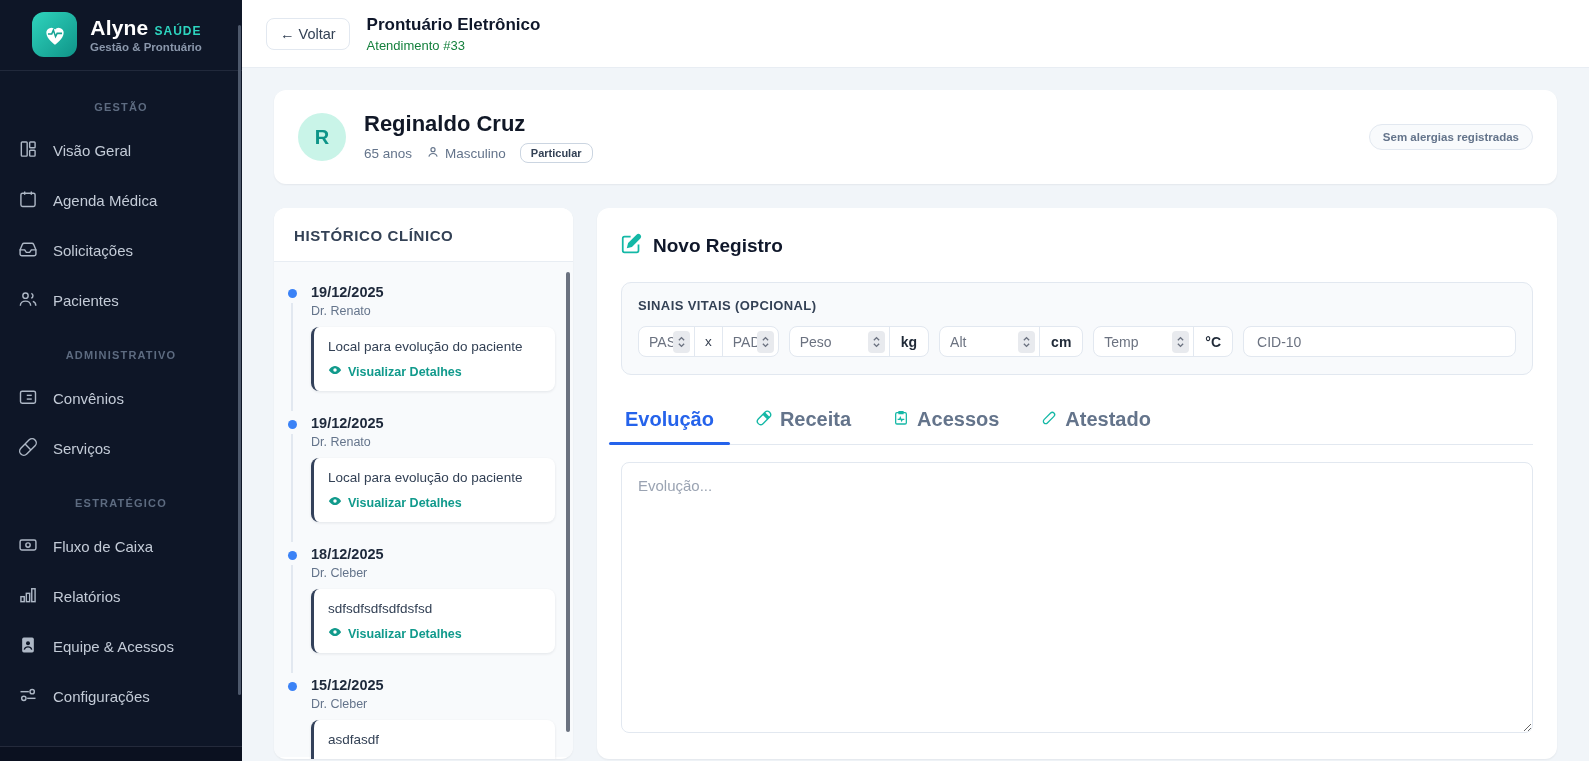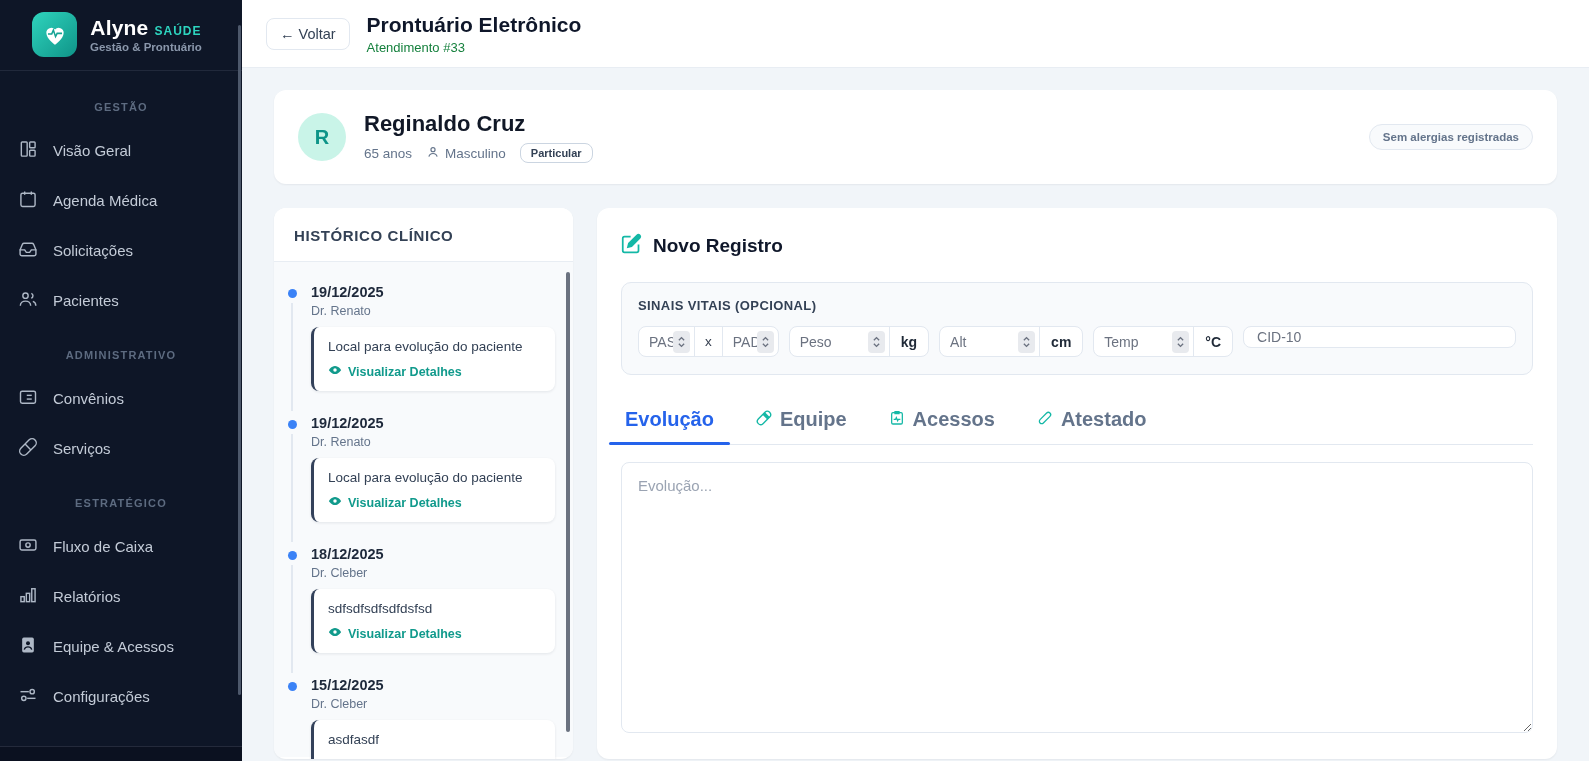--- a/index.html
+++ b/index.html
@@ -18,21 +18,21 @@
   .nav-item { display:flex; align-items:center; gap:15px; padding:12px 18px; font-size:15px; color:#c3cbd7; cursor:pointer; margin-bottom:3px; }
   .nav-item svg { flex-shrink:0; }
   .nav-gap { height:22px; }
   .side-scrollbar { position:absolute; right:1px; top:25px; width:3px; height:670px; background:#4d586b; border-radius:2px; }
   .sidebar-footer { position:absolute; left:0; bottom:0; width:100%; height:15px; border-top:1px solid rgba(148,163,184,.18); background:#0b1120; }
 
   
   .main { flex:1; display:flex; flex-direction:column; min-width:0; }
   .topbar { height:68px; background:#fff; border-bottom:1px solid #e8edf3; display:flex; align-items:center; padding:0 24px; gap:17px; flex-shrink:0; }
   .back-btn { border:1px solid #e2e8f0; background:#fff; border-radius:8px; padding:7px 13px; font-size:14.5px; color:#334155; cursor:pointer; font-family:inherit; }
-  .topbar-title { font-size:21px; font-weight:bold; color:#0f172a; }
+  .topbar-title { font-size:17px; font-weight:bold; color:#0f172a; }
   .topbar-sub { font-size:13px; color:#15803d; margin-top:3px; }
 
   .content { flex:1; padding:22px 32px 0; overflow:hidden; }
 
   
   .patient-card { background:#fff; border-radius:12px; box-shadow:0 1px 2px rgba(15,23,42,.06); padding:21px 24px; display:flex; align-items:center; margin-bottom:24px; }
   .avatar { width:48px; height:48px; border-radius:50%; background:#c9f4e8; color:#0d9488; font-size:20px; font-weight:bold; display:flex; align-items:center; justify-content:center; margin-right:18px; flex-shrink:0; }
   .patient-name { font-size:22px; font-weight:bold; color:#111827; }
   .patient-meta { display:flex; align-items:center; gap:14px; margin-top:6px; font-size:13.5px; color:#64748b; }
   .meta-gender { display:flex; align-items:center; gap:5px; }
@@ -63,21 +63,21 @@
   .vitals-row { display:flex; gap:10px; align-items:stretch; }
   .input-group { display:flex; align-items:center; background:#fff; border:1px solid #e2e8f0; border-radius:8px; height:31px; overflow:hidden; }
   .num-wrap { display:flex; align-items:center; padding:0 4px 0 0; }
   .num-wrap input { border:none; outline:none; width:34px; padding:0 0 0 10px; font-size:14px; color:#374151; font-family:inherit; min-width:0; }
   .num-wrap input.wide { width:78px; }
   .num-wrap input::placeholder { color:#6b7280; }
   .spinner { width:17px; height:22px; background:#e8eaee; border-radius:4px; display:flex; flex-direction:column; align-items:center; justify-content:center; gap:1px; flex-shrink:0; }
   .cell-sep { border-left:1px solid #e2e8f0; align-self:stretch; }
   .x-cell { padding:0 10px; font-size:13.5px; color:#374151; display:flex; align-items:center; }
   .unit-cell { padding:0 11px; font-size:14px; font-weight:bold; color:#1f2937; display:flex; align-items:center; }
-  .cid-input { flex:1; border:1px solid #e2e8f0; border-radius:8px; height:22px; padding:0 13px; font-size:14px; color:#374151; outline:none; font-family:inherit; background:#fff; }
+  .cid-input { flex:1; border:1px solid #e2e8f0; border-radius:8px; height:31px; padding:0 13px; font-size:14px; color:#374151; outline:none; font-family:inherit; background:#fff; }
   .cid-input::placeholder { color:#6b7280; }
 
   .tabs { margin-top:27px; display:flex; gap:38px; border-bottom:1px solid #e2e8f0; padding:0 2px; }
   .tab { display:flex; align-items:center; gap:8px; padding:6px 2px 13px; font-size:20px; font-weight:bold; color:#64748b; cursor:pointer; position:relative; }
   .tab.active { color:#2563eb; }
   .tab.active::after { content:""; position:absolute; left:-14px; right:-14px; bottom:-1px; height:3px; background:#2563eb; border-radius:2px; }
 
   .editor { margin-top:17px; width:100%; height:271px; border:1px solid #e2e8f0; border-radius:8px; padding:14px 16px; font-size:15px; color:#374151; font-family:inherit; resize:both; outline:none; }
   .editor::placeholder { color:#9aa3b2; }
   .record-divider { margin-top:24px; border-top:1px solid #e8edf3; }
@@ -399,21 +399,21 @@
 
           <div class="tabs">
             <div class="tab active">
               <span>Evolução</span>
             </div>
             <div class="tab">
               <span><svg width="16" height="16" viewBox="0 0 24 24">
                     <path d="M10.5 20.5a5 5 0 0 1-7.07-7.07l10-10a5 5 0 0 1 7.07 7.07z" fill="none" stroke="#14b8a6" stroke-width="2"></path>
                     <path d="M13.43 3.43l7.14 7.14-3.57 3.57-7.14-7.14z" fill="#14b8a6"></path>
                   </svg></span>
-              <span>Equipe</span>
+              <span>Receita</span>
             </div>
             <div class="tab">
               <span><svg width="16" height="16" viewBox="0 0 24 24" fill="none" stroke="#14b8a6" stroke-width="1.9">
                     <rect x="4" y="4" width="16" height="17" rx="2"></rect>
                     <path d="M9 2.5h6v3H9z"></path>
                     <polyline points="7,14 10,14 11,11.5 13,16 14,14 17,14"></polyline>
                   </svg></span>
               <span>Acessos</span>
             </div>
             <div class="tab">

